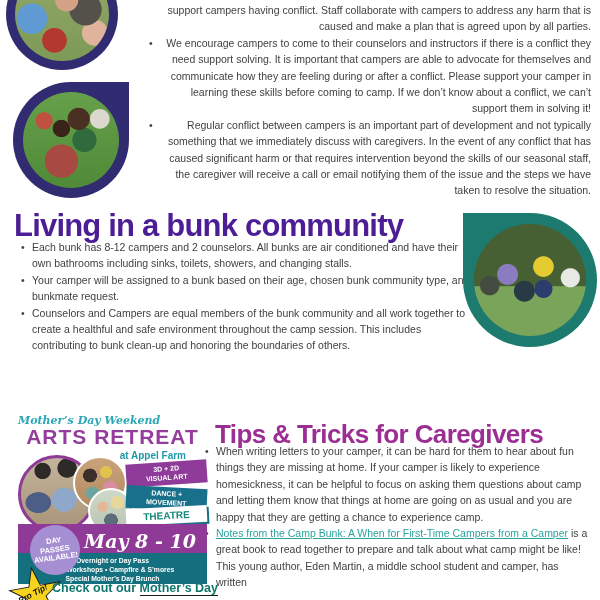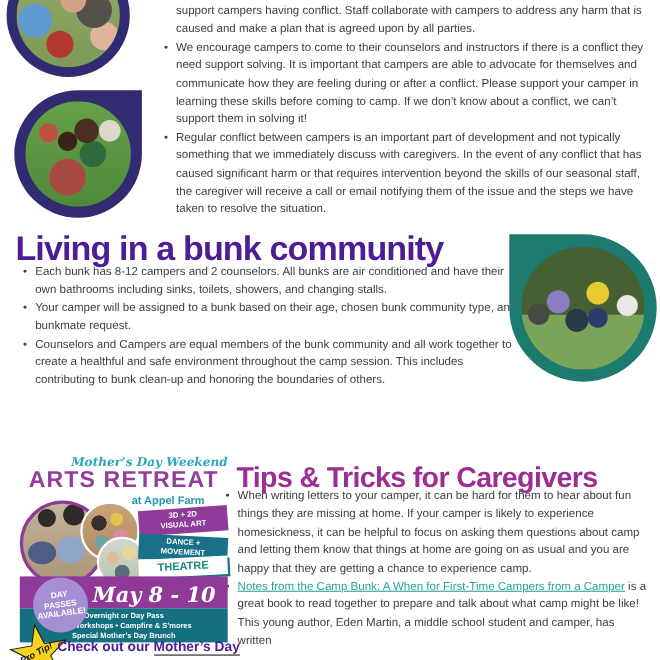--- a/index.html
+++ b/index.html
@@ -20,21 +20,21 @@
   .h-teal{
     position:absolute;left:14px;top:208px;margin:0;
     font-size:31px;font-weight:bold;letter-spacing:-0.8px;color:#4c1d95;white-space:nowrap;
   }
   .h-purple{
     position:absolute;left:199px;top:403px;margin:16px;
     font-size:26px;font-weight:bold;letter-spacing:-0.6px;color:#9b2e93;white-space:nowrap;
   }
 
   
-  .conflict-block{position:absolute;left:148px;top:2px;width:443px;}
+  .conflict-block{position:absolute;left:148px;top:2px;width:443px;text-align:right;}
   .bunk-block{position:absolute;left:20px;top:239px;width:455px;}
   .tips-block{position:absolute;left:204px;top:443px;width:386px;}
   .tips-block li{margin-bottom:0;}
   a.doc-link{color:#2ba49b;text-decoration:underline;cursor:pointer;}
 
   
   .ph1{
     position:absolute;left:6px;top:-42px;width:112px;height:112px;
     background:#312b72;border-radius:50%;
   }
@@ -77,21 +77,21 @@
       radial-gradient(circle at 30% 45%, #8a7cc0 0 10%, rgba(0,0,0,0) 11%),
       radial-gradient(circle at 14% 55%, #444b41 0 8%, rgba(0,0,0,0) 9%),
       radial-gradient(circle at 86% 48%, #e8e8e4 0 8%, rgba(0,0,0,0) 9%),
       radial-gradient(circle at 45% 60%, #273a46 0 11%, rgba(0,0,0,0) 12%),
       linear-gradient(#465f33 0 55%, #7ba45b 56% 100%);
   }
 
   
   .flyer{position:absolute;left:18px;top:410px;width:189px;height:192px;}
   .flyer-eyebrow{
-    position:absolute;top:4px;left:0;width:100%;text-align:right;
+    position:absolute;top:4px;left:0;width:100%;text-align:left;
     font-family:"DejaVu Serif",serif;font-style:italic;font-weight:bold;
     font-size:11px;color:#2ba7b7;white-space:nowrap;
   }
   .flyer-title{
     position:absolute;top:15px;left:0;width:100%;text-align:center;
     font-size:21px;font-weight:bold;letter-spacing:1px;color:#943d9c;white-space:nowrap;
   }
   .flyer-sub{
     position:absolute;top:40px;left:0;width:168px;text-align:right;
     font-size:10px;font-weight:bold;color:#1f9aa8;white-space:nowrap;
@@ -159,21 +159,21 @@
   .star-yellow{
     position:absolute;inset:3px;background:#f6d31f;
     clip-path:polygon(50% 0%,61% 35%,98% 35%,68% 57%,79% 91%,50% 70%,21% 91%,32% 57%,2% 35%,39% 35%);
   }
   .star-label{
     position:absolute;left:9px;top:22px;transform:rotate(-18deg);
     font-size:8.5px;font-weight:bold;font-style:italic;color:#111;white-space:nowrap;
   }
   .flyer-cta{
     position:absolute;left:34px;top:171px;z-index:6;
-    font-size:12.5px;font-weight:bold;color:#4c1d95;white-space:nowrap;
+    font-size:12.5px;font-weight:bold;color:#0f766e;white-space:nowrap;
   }
   .flyer-cta .u{border-bottom:1.6px solid #1c1c1c;}
 </style>
 </head>
 <body>
 
 <div class="ph1">
   <div class="ph1-img"></div>
 </div>
 <div class="ph2">

